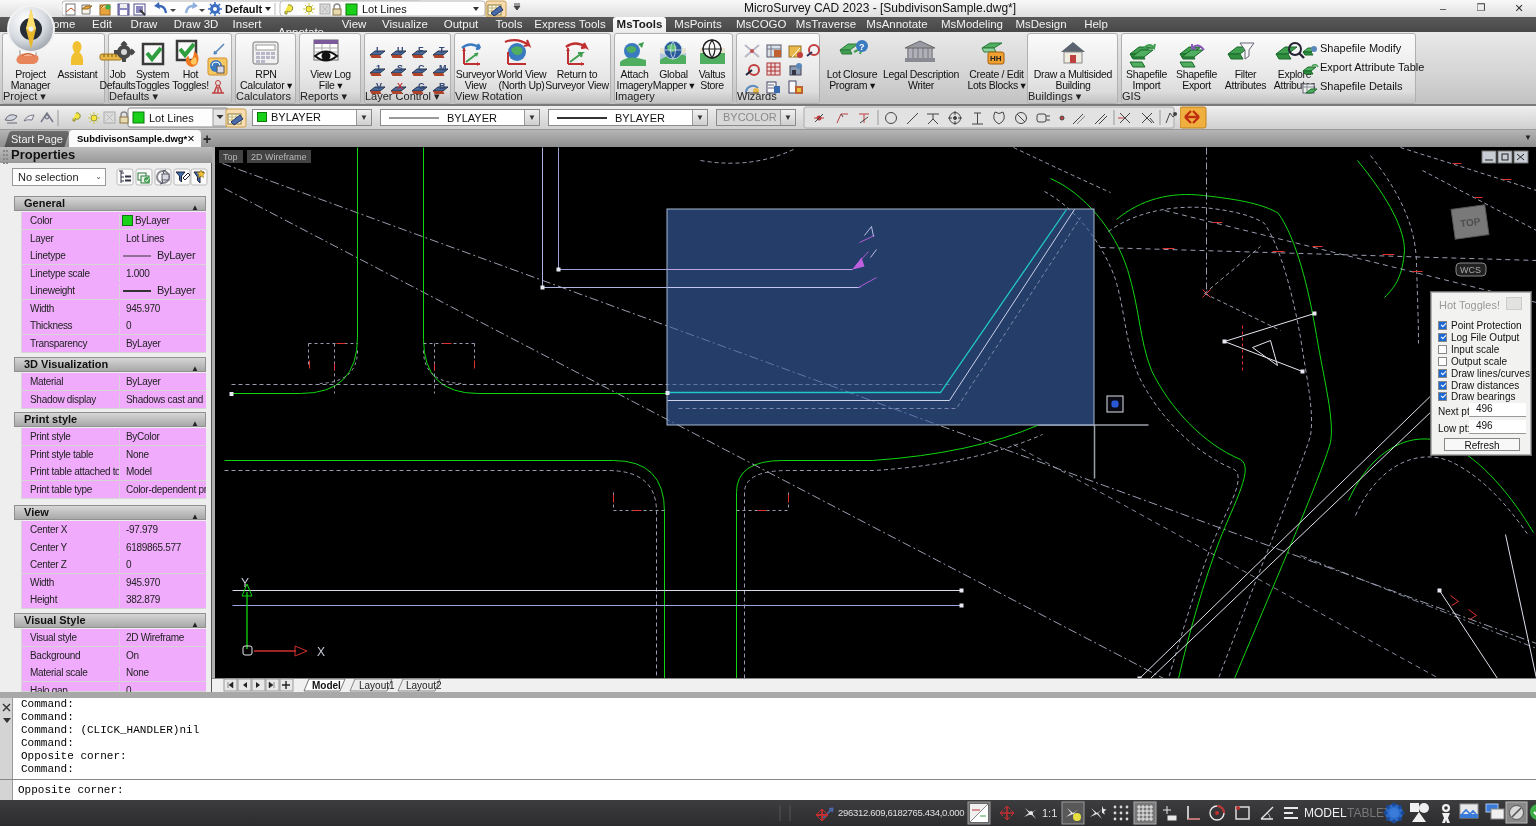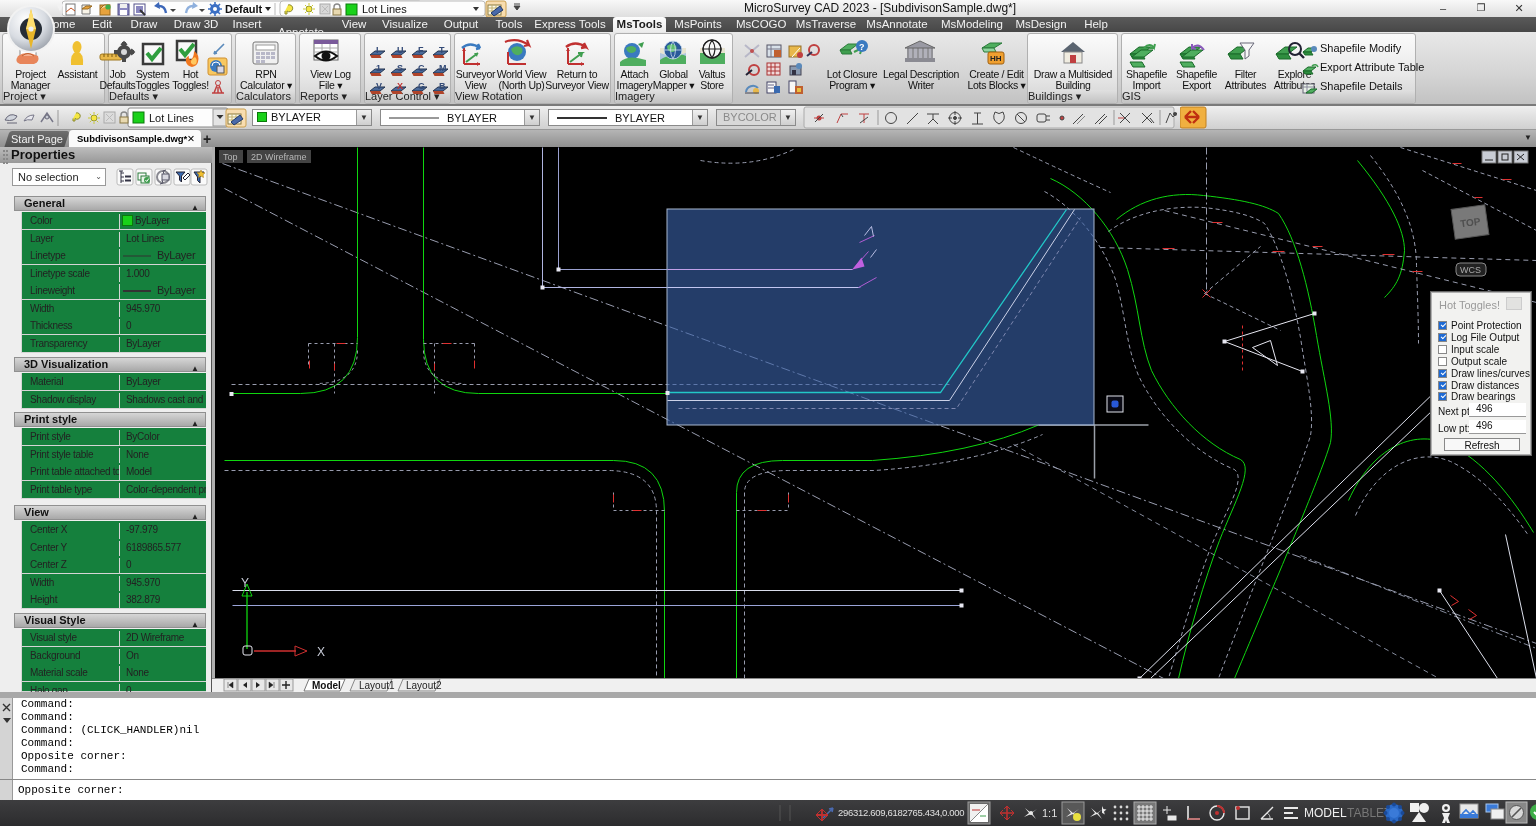--- a/index.html
+++ b/index.html
@@ -25,21 +25,21 @@
 .combo .dd{position:absolute;right:0;top:0;width:15px;height:15px;background:linear-gradient(#f0f0f0,#cfcfcf);border-left:1px solid #9a9a9a;text-align:center;font-size:8px;line-height:15px;color:#333;}
 
 #tabbar{left:0;top:130px;width:1536px;height:17px;background:linear-gradient(#b5b5b5,#8f8f8f);}
 #tab-start{left:7px;top:131px;width:60px;height:16px;background:linear-gradient(#6e6e6e,#4f4f4f);color:#f0f0f0;font-size:11px;text-align:center;line-height:16px;transform:skewX(-18deg);border-radius:3px 3px 0 0;}
 #tab-doc{left:69px;top:130px;width:132px;height:17px;background:#fafafa;color:#000;font-size:9.5px;font-weight:bold;text-align:left;padding-left:8px;line-height:17px;border-radius:4px 4px 0 0;}
 
 #props{left:0;top:147px;width:212px;height:545px;background:#eeeeee;border-right:1px solid #555;}
 #prophead{left:0px;top:0px;width:212px;height:16px;background:linear-gradient(#bdbdbd,#989898);font-size:13px;font-weight:bold;color:#111;line-height:16px;padding-left:11px;}
 #noselect{left:12px;top:21px;width:94px;height:18px;background:#fff;border:1px solid #999;font-size:11px;color:#222;line-height:16px;padding-left:5px;}
 .pgsec{position:absolute;left:14px;width:192px;height:15px;background:linear-gradient(#d6d6d6,#a8a8a8);border:1px solid #909090;font-size:11px;font-weight:bold;color:#111;line-height:13px;padding-left:9px;}
-.pgrow{position:absolute;left:21px;width:185px;height:18px;background:#15803d;border-bottom:1px solid #d5d5d5;border-left:1px solid #d5d5d5;font-size:10px;letter-spacing:-0.3px;color:#222;}
+.pgrow{position:absolute;left:21px;width:185px;height:18px;background:#f0abfc;border-bottom:1px solid #d5d5d5;border-left:1px solid #d5d5d5;font-size:10px;letter-spacing:-0.3px;color:#222;}
 .pgl{position:absolute;left:8px;top:2px;width:89px;height:14px;line-height:14px;white-space:nowrap;overflow:hidden;}
 .pgv{position:absolute;left:97px;top:2px;width:87px;height:16px;line-height:14px;border-left:1px solid #d5d5d5;padding-left:6px;white-space:nowrap;overflow:hidden;}
 .sarr{position:absolute;right:6px;top:4px;font-size:8px;color:#222;}
 
 #modelbar{left:212px;top:678px;width:1324px;height:14px;background:#f0f0f0;border-top:1px solid #888;font-size:10px;}
 
 #cmd{left:0;top:692px;width:1536px;height:108px;background:#ffffff;border-top:6px solid #a8a8a8;font-family:"Liberation Mono",monospace;font-size:11px;color:#111;}
 #cmdgut{left:0;top:0;width:13px;height:102px;background:#d4d4d4;border-right:1px solid #999;}
 #cmdhist{left:21px;top:4px;line-height:13px;white-space:pre;font-family:"Liberation Mono",monospace;font-size:11px;}
 #cmdsep{left:0px;top:88px;width:1536px;height:1px;background:#888;}
@@ -166,20 +166,23 @@
     </div>
 <div class="rgroup" style="left:364px;width:87px;">
       <div class="rlabel">Layer Control ▾</div>
     </div>
 <div class="rgroup" style="left:454px;width:157px;">
       <div class="rlabel">View Rotation</div>
     </div>
 <div class="rgroup" style="left:614px;width:119px;">
       <div class="rlabel">Imagery</div>
     </div>
+<div class="rgroup" style="left:736px;width:84px;">
+      <div class="rlabel">Wizards</div>
+    </div>
 <div class="rgroup" style="left:1027px;width:91px;">
       <div class="rlabel">Buildings ▾</div>
     </div>
 <div class="rgroup" style="left:1121px;width:295px;">
       <div class="rlabel">GIS</div>
     </div>
 <div class="rbtn" style="left:7px;top:69px;width:47px;">Project<br>Manager</div>
 <div class="rbtn" style="left:48px;top:69px;width:59px;">Assistant<br></div>
 <div class="rbtn" style="left:91px;top:69px;width:53px;">Job<br>Defaults</div>
 <div class="rbtn" style="left:129px;top:69px;width:47px;">System<br>Toggles</div>

